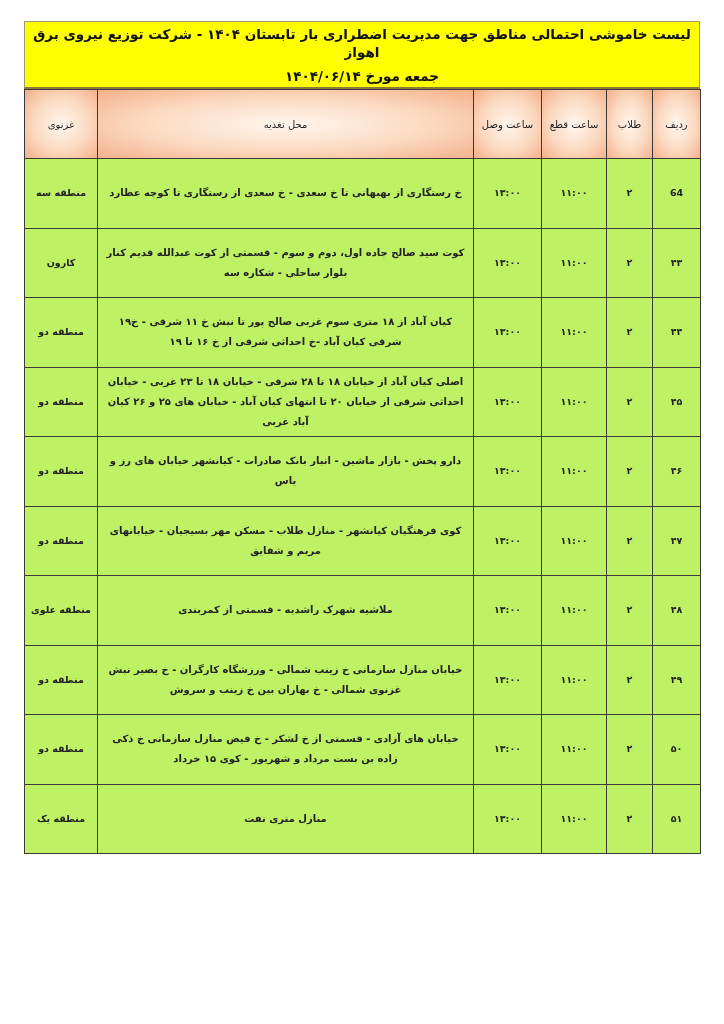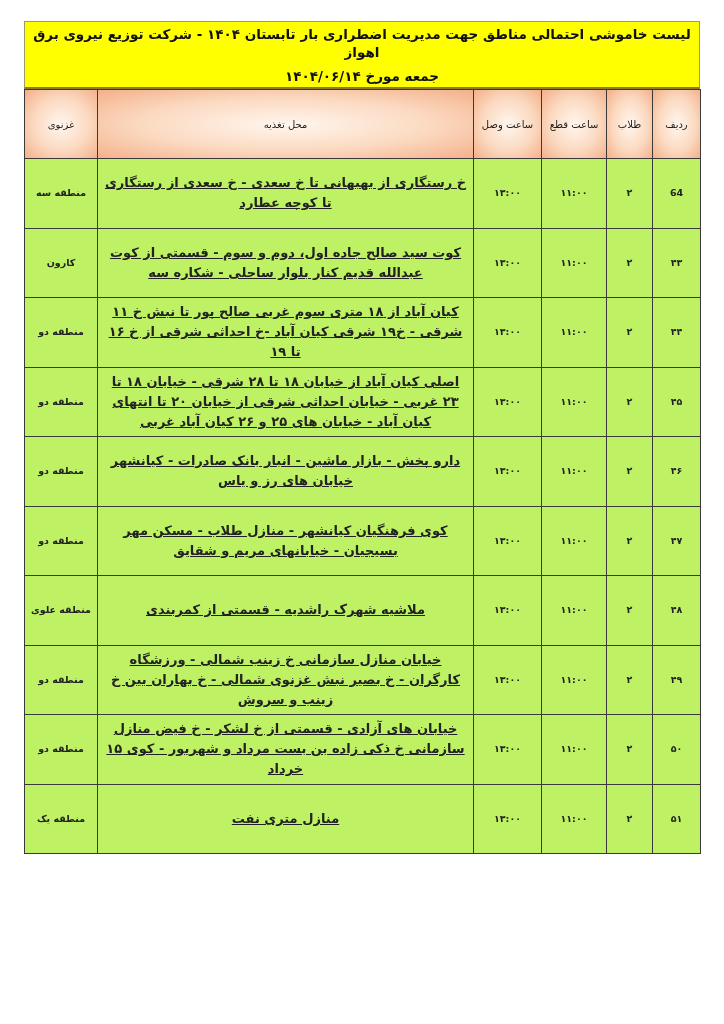--- a/index.html
+++ b/index.html
@@ -67,22 +67,21 @@
     }
     td {
       height: 69.5px;
       font-size: 9.5px;
       font-weight: bold;
       color: #222;
       background: #bef264;
       line-height: 20px;
     }
     td.desc {
-      font-size: 13px;
-      text-decoration: underline;
+      font-size: 10px;
     }
     .col-radif { width: 48px; }
     .col-block { width: 46px; }
     .col-cut { width: 65px; }
     .col-conn { width: 68px; }
     .col-desc { width: 376px; }
     .col-area { width: 73px; }
   </style>
 </head>
 <body>

